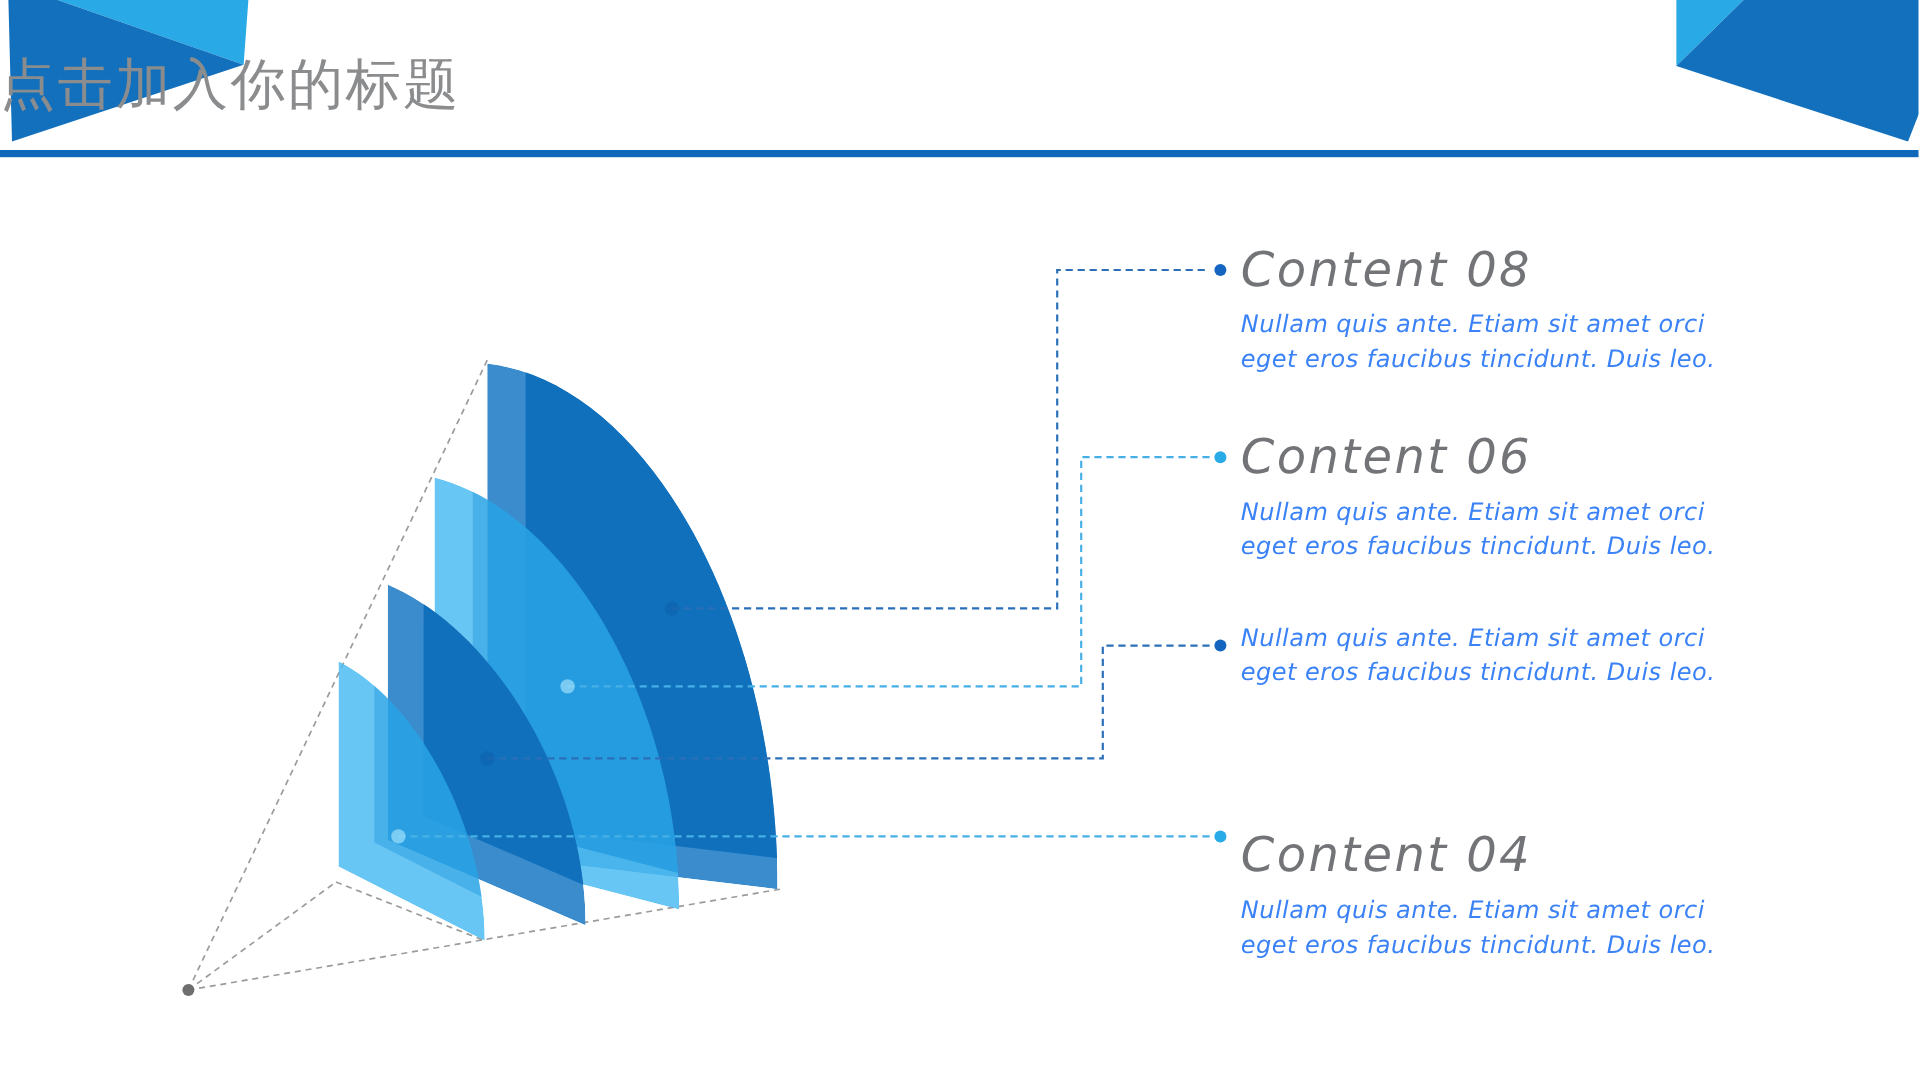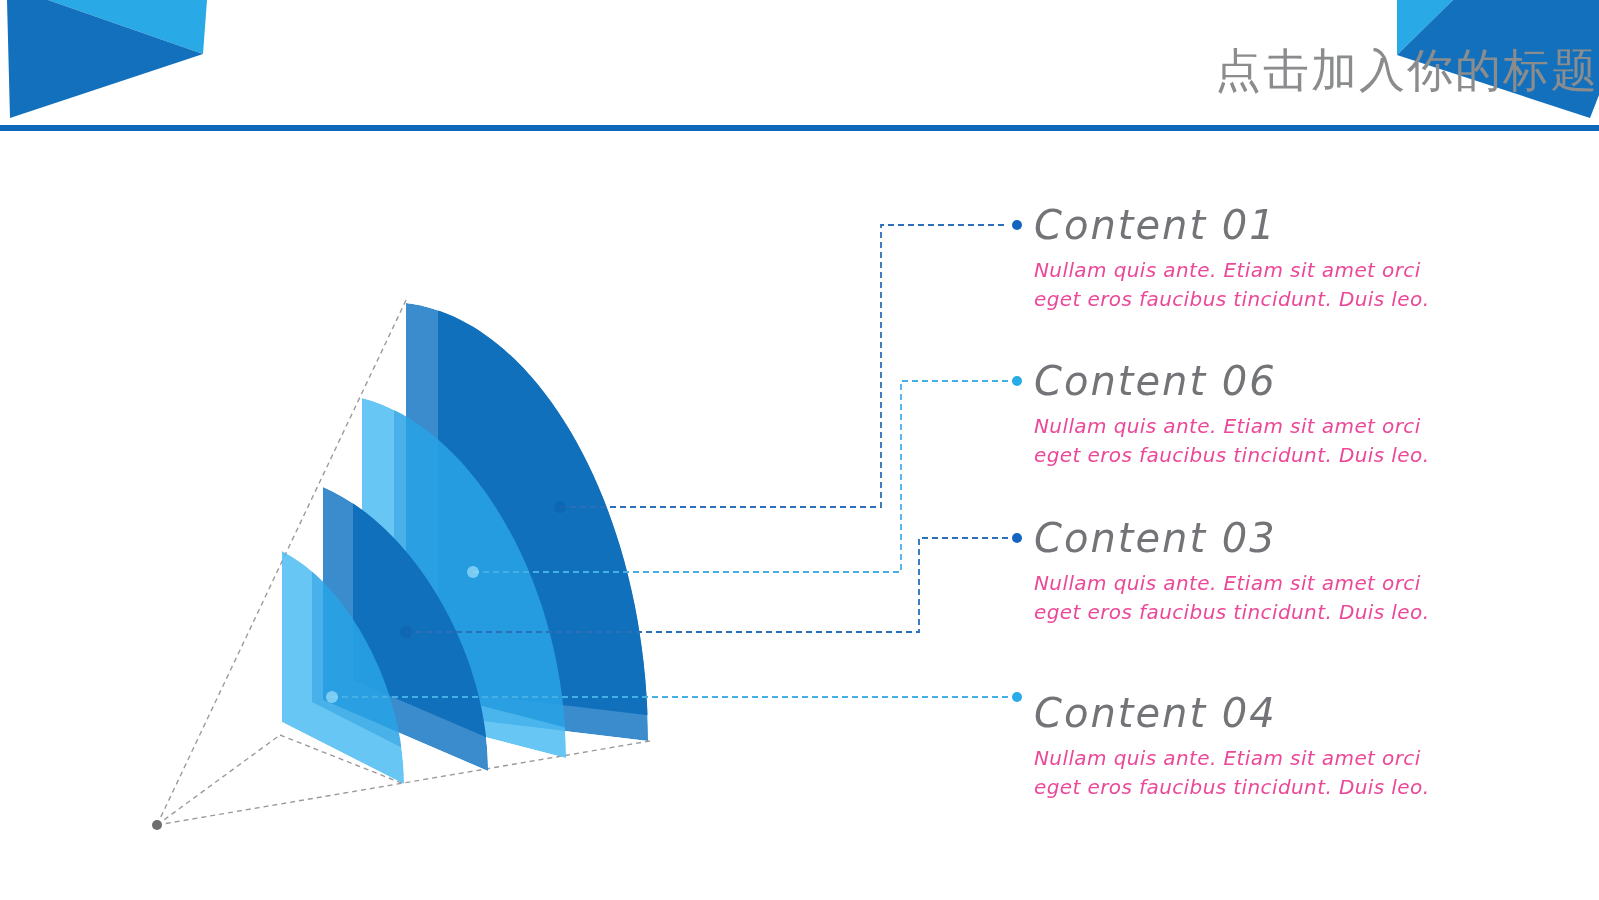--- a/index.html
+++ b/index.html
@@ -16,21 +16,21 @@
     position: absolute;
     left: 0; top: 0;
     width: 1599px;
     height: 900px;
   }
   .slide-title {
     position: absolute;
     left: 0;
     top: 40px;
     width: 100%;
-    text-align: right;
+    text-align: left;
     font-size: 46px;
     letter-spacing: 2px;
     color: #8b8c8e;
     font-weight: 400;
   }
   .content-item {
     position: absolute;
     left: 1034px;
     width: 430px;
   }
@@ -41,21 +41,21 @@
     letter-spacing: 2px;
     color: #737477;
     white-space: nowrap;
   }
   .content-body {
     margin-top: 5px;
     font-style: italic;
     font-size: 20px;
     line-height: 29px;
     letter-spacing: 0.4px;
-    color: #ec4899;
+    color: #3b82f6;
     width: 420px;
   }
   .guide {
     fill: none;
     stroke: #9b9b9b;
     stroke-width: 1.4;
     stroke-dasharray: 5 4;
   }
   .connector {
     fill: none;
@@ -137,31 +137,30 @@
       <circle cx="1017" cy="225" r="5" fill="#1565c0"></circle>
       <circle cx="1017" cy="381" r="5" fill="#29abe8"></circle>
       <circle cx="1017" cy="538" r="5" fill="#1565c0"></circle>
       <circle cx="1017" cy="697" r="5" fill="#29abe8"></circle>
     </g>
   </svg>
 
   <div class="slide-title">点击加入你的标题</div>
 
   <div class="content-item" style="top:199px">
-    <div class="content-heading">Content 01</div>
+    <div class="content-heading">Content 08</div>
     <div class="content-body">Nullam quis ante. Etiam sit amet orci eget eros faucibus tincidunt. Duis leo.</div>
   </div>
 
   <div class="content-item" style="top:355px">
     <div class="content-heading">Content 06</div>
     <div class="content-body">Nullam quis ante. Etiam sit amet orci eget eros faucibus tincidunt. Duis leo.</div>
   </div>
 
   <div class="content-item" style="top:512px">
-    <div class="content-heading">Content 03</div>
     <div class="content-body">Nullam quis ante. Etiam sit amet orci eget eros faucibus tincidunt. Duis leo.</div>
   </div>
 
   <div class="content-item" style="top:687px">
     <div class="content-heading">Content 04</div>
     <div class="content-body">Nullam quis ante. Etiam sit amet orci eget eros faucibus tincidunt. Duis leo.</div>
   </div>
 
 </div>
 

